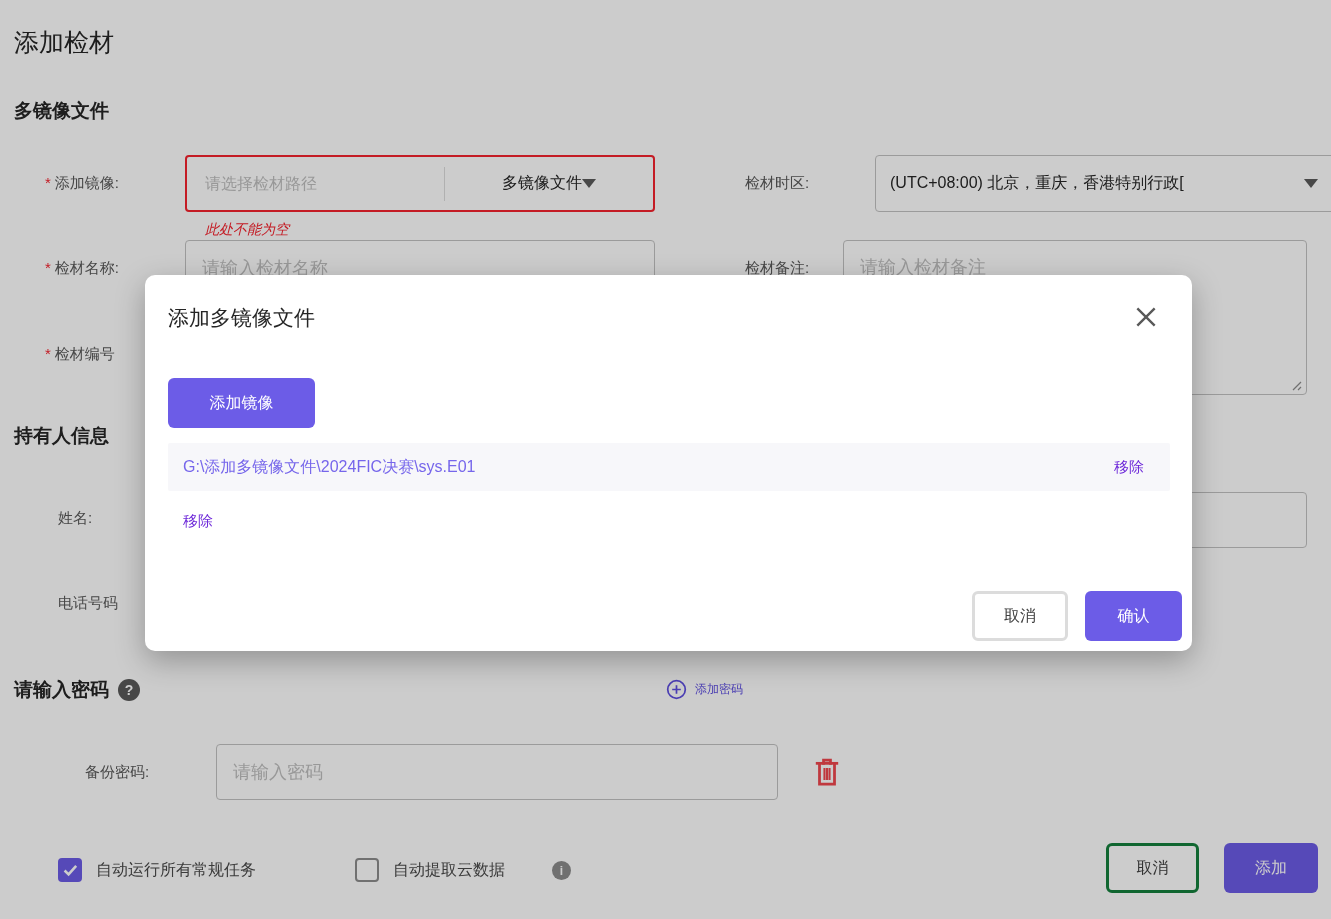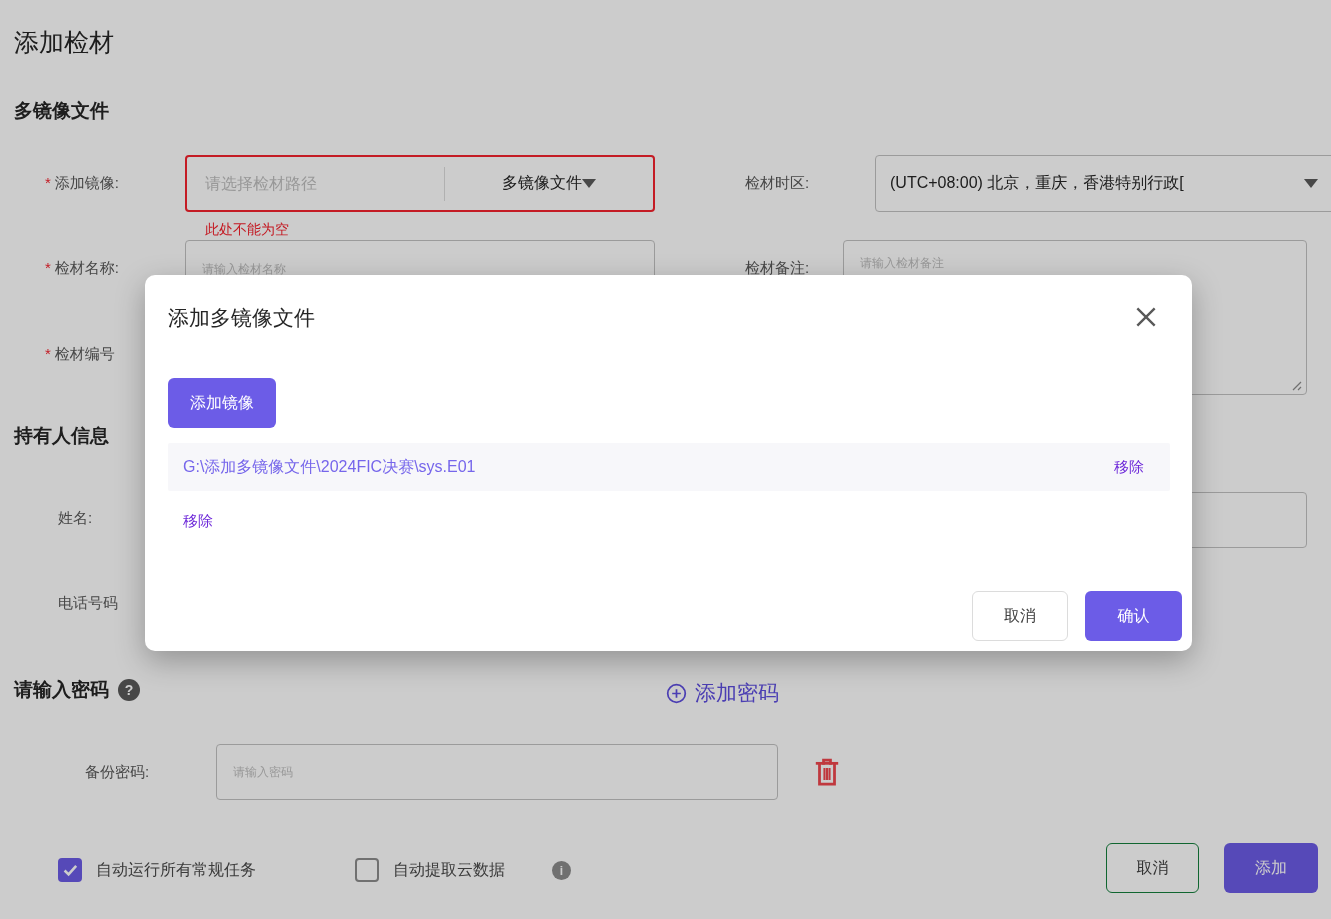--- a/index.html
+++ b/index.html
@@ -14,21 +14,21 @@
   
   .abs { position: absolute; }
   .page-title { left: 14px; top: 26px; font-size: 25px; font-weight: 500; color: #262626; }
   .section-hd { font-size: 19px; font-weight: 700; color: #262626; }
 
   .field-label { font-size: 15px; color: #595959; white-space: nowrap; }
   .req { color: #f5222d; margin-right: 4px; font-size: 15px; }
 
   .input {
     background: #fff; border: 1px solid #c2c2c2; border-radius: 4px;
-    font-size: 12px; color: #262626; padding: 0 16px; outline: none;
+    font-size: 18px; color: #262626; padding: 0 16px; outline: none;
     font-family: inherit;
   }
   .input::placeholder, textarea.input::placeholder { color: #bfbfbf; }
   textarea.input { resize: none; padding-top: 14px; line-height: 1.4; }
 
   .compound {
     left: 185px; top: 155px; width: 470px; height: 57px;
     border: 2px solid #f5222d; border-radius: 4px; background: #fff;
     display: flex; align-items: center;
   }
@@ -53,66 +53,66 @@
   .select-box {
     background: #fff; border: 1px solid #c2c2c2; border-radius: 4px;
     display: flex; align-items: center; cursor: pointer;
   }
   .select-box .sel-text {
     flex: 1; font-size: 16px; color: #262626; padding: 0 8px 0 14px;
     white-space: nowrap; overflow: hidden;
   }
   .select-box .caret-down { margin-right: 20px; flex: none; }
 
-  .error-text { font-size: 14px; color: #f5222d; }
+  .error-text { font-size: 14px; color: #f5222d; font-style: italic; }
 
   .help-circle {
     width: 22px; height: 22px; border-radius: 50%; background: #595959;
     color: #fff; font-size: 14px; font-weight: 700;
     display: flex; align-items: center; justify-content: center;
   }
   .info-circle {
     width: 19px; height: 19px; border-radius: 50%; background: #8c8c8c;
     color: #fff; font-size: 12px; font-weight: 700; font-style: normal;
     display: flex; align-items: center; justify-content: center;
   }
 
   .link-purple {
     display: flex; align-items: center; gap: 8px; color: #5e4ee0;
-    font-size: 21px; cursor: pointer;
+    font-size: 12px; cursor: pointer;
   }
 
   .checkbox {
     width: 24px; height: 24px; border-radius: 4px; cursor: pointer;
     display: flex; align-items: center; justify-content: center;
   }
   .checkbox.checked { background: #6c5ce7; }
   .checkbox.unchecked { background: #fff; border: 2px solid #8c8c8c; }
   .cb-label { font-size: 16px; color: #4a4a4a; }
 
   .btn {
     border-radius: 6px; font-size: 16px; font-family: inherit;
     display: flex; align-items: center; justify-content: center; cursor: pointer;
     border: none;
   }
-  .btn-plain { background: #fff; border: 1px solid #15803d; color: #404040; }
+  .btn-plain { background: #fff; border: 3px solid #15803d; color: #404040; }
   .btn-primary { background: #6c5ce7; color: #fff; }
 
   
   .dim-overlay { position: absolute; inset: 0; background: rgba(0,0,0,0.20); z-index: 10; }
 
   .modal {
     position: absolute; left: 145px; top: 275px; width: 1047px; height: 376px;
     background: #fff; border-radius: 10px; z-index: 20;
     box-shadow: 0 10px 30px rgba(0,0,0,0.28);
   }
   .modal-title { position: absolute; left: 23px; top: 29px; font-size: 21px; font-weight: 500; color: #262626; }
   .modal-close { position: absolute; left: 985px; top: 26px; width: 32px; height: 32px;
     display: flex; align-items: center; justify-content: center; cursor: pointer; }
-  .add-image-btn { position: absolute; left: 23px; top: 103px; width: 108px; height: 50px; }
+  .add-image-btn { position: absolute; left: 23px; top: 103px; width: 147px; height: 50px; }
   .file-row {
     position: absolute; left: 23px; width: 1002px; height: 48px;
     display: flex; align-items: center; justify-content: space-between;
     padding: 0 26px 0 15px; border-radius: 2px;
   }
   .file-row.odd { background: #f7f7fa; }
   .file-path { font-size: 16px; color: #7666eb; }
   .remove-link { font-size: 15px; color: #6d28d9; cursor: pointer; }
   .modal-cancel { position: absolute; left: 827px; top: 316px; width: 96px; height: 50px;
     border-color: #dcdcdc; }

